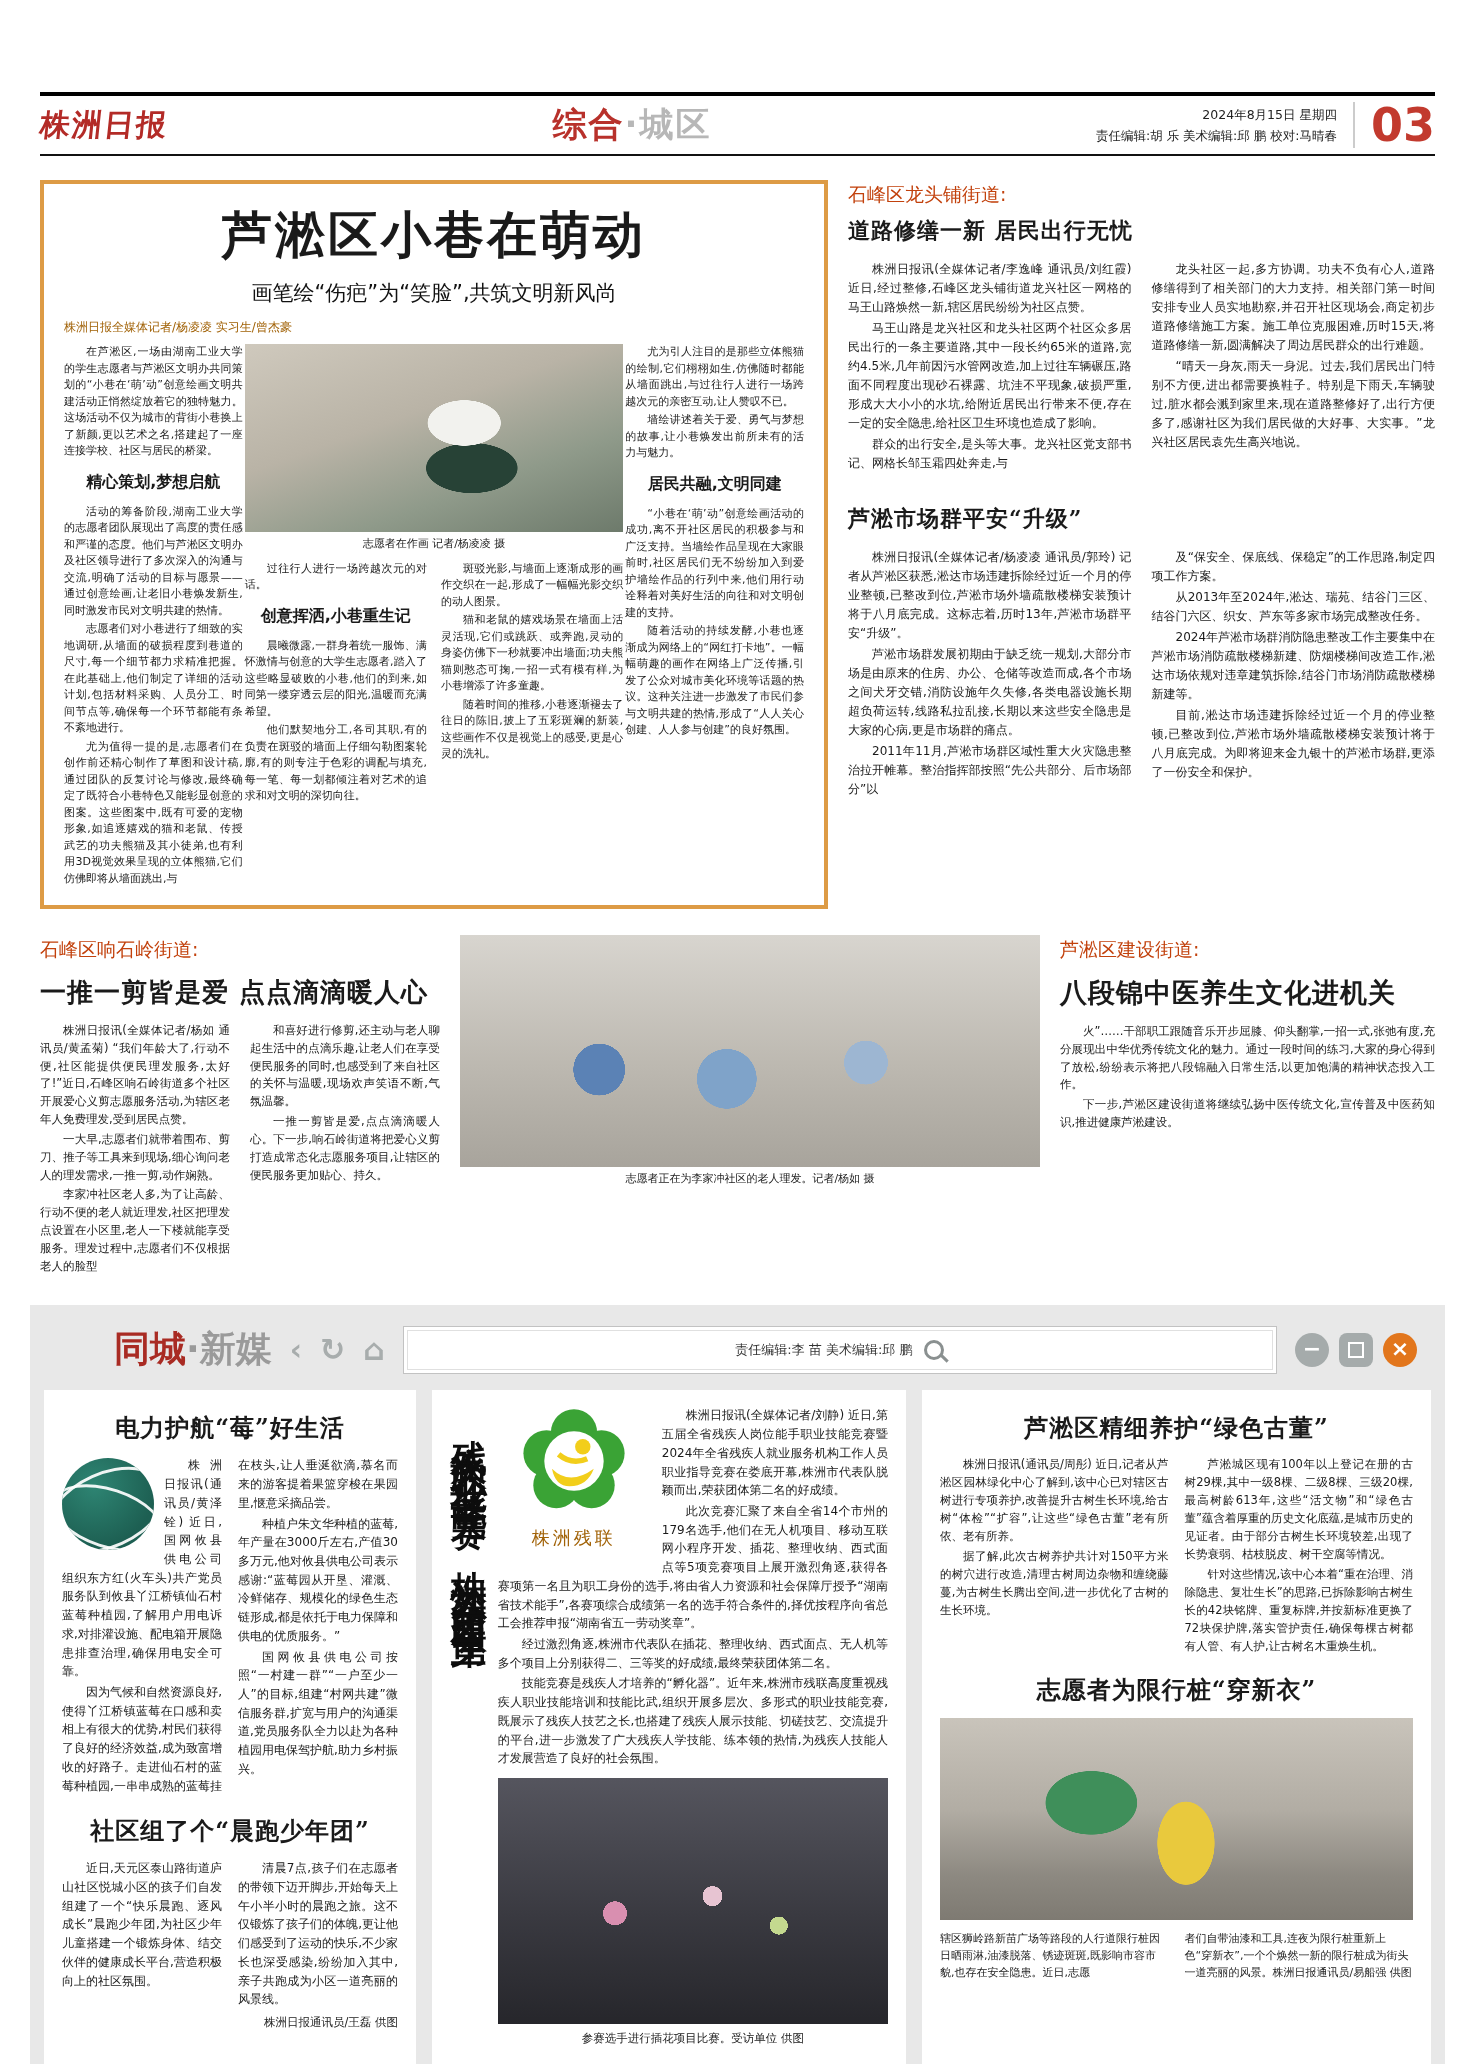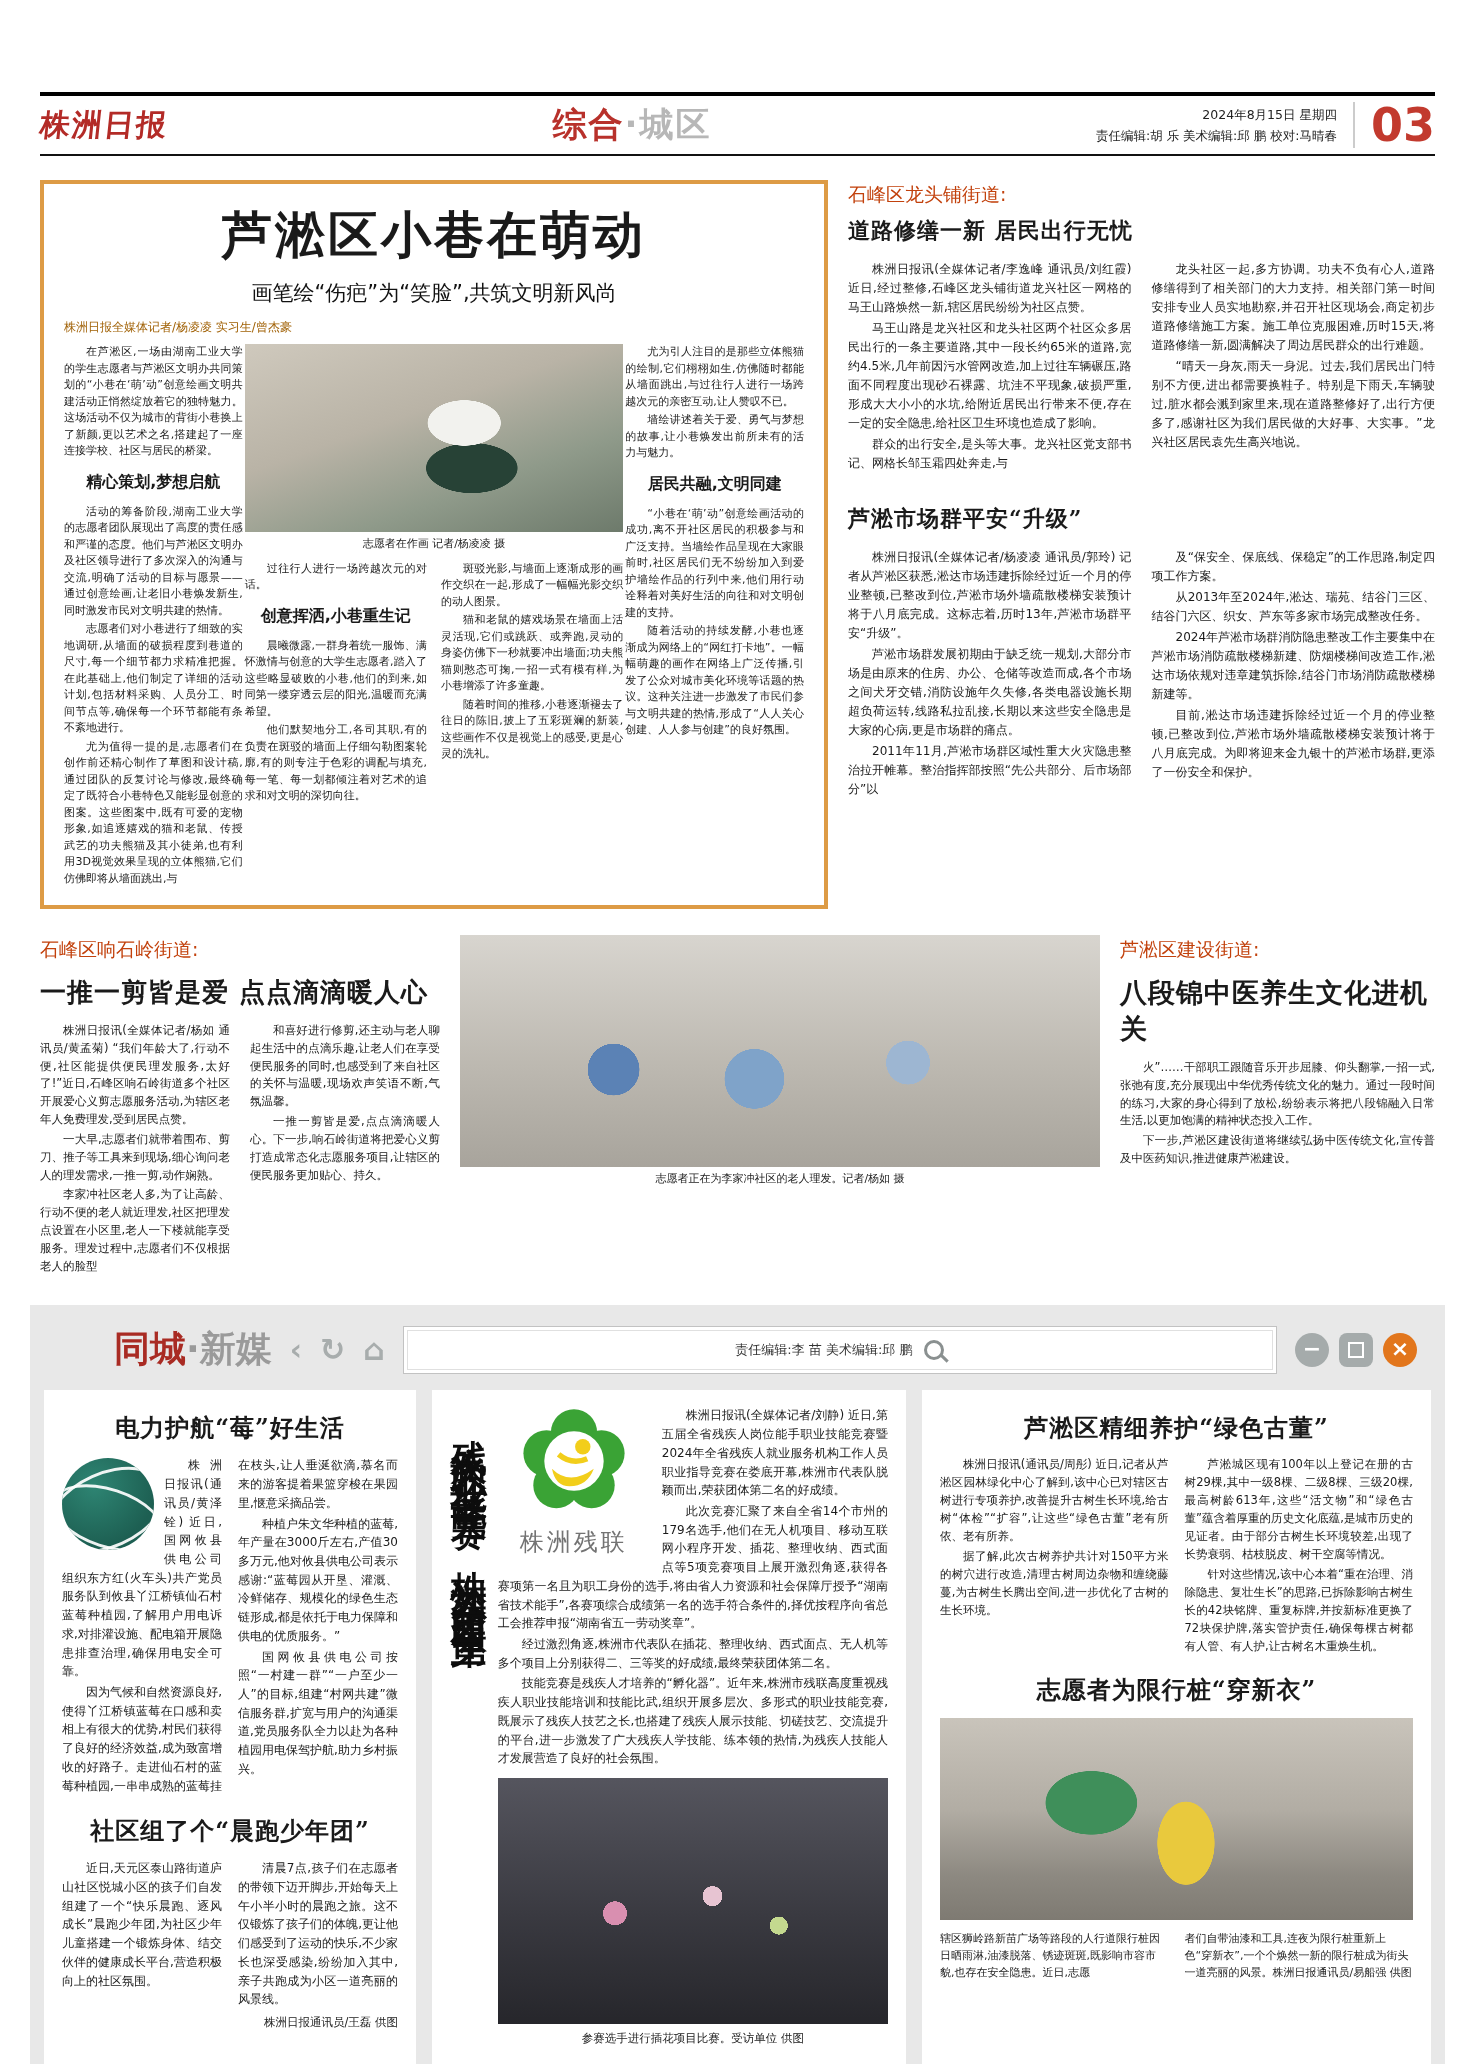--- a/index.html
+++ b/index.html
@@ -37,21 +37,21 @@
   .kicker{font-size:19px;color:#c2410c;margin:2px 0 8px;}
   .art-headline{font-family:"DejaVu Serif",serif;font-size:22px;font-weight:700;margin:0 0 14px;letter-spacing:1px;}
   .two-col{display:flex;gap:20px;font-size:12px;line-height:1.58;}
   .col{flex:1;min-width:0;}
   .market{margin-top:30px;}
 
   .mid-row{display:flex;gap:20px;padding:26px 40px 0;}
   .haircut{width:400px;flex:0 0 auto;}
   .mid-headline{font-family:"DejaVu Serif",serif;font-size:26px;font-weight:700;margin:12px 0 12px;letter-spacing:1px;}
   .mid-body{font-size:11.5px;line-height:1.55;}
-  .mid-photo-wrap{width:640px;flex:0 0 auto;display:flex;flex-direction:column;}
+  .mid-photo-wrap{width:580px;flex:0 0 auto;display:flex;flex-direction:column;}
   .haircut-photo{height:232px;background:
       radial-gradient(circle 26px at 24% 58%, #5b82b5 0 99%, transparent 100%),
       radial-gradient(circle 30px at 46% 62%, #7fa3c9 0 99%, transparent 100%),
       radial-gradient(circle 22px at 70% 55%, #9db6d2 0 99%, transparent 100%),
       linear-gradient(180deg,#d8d5cf 0%,#bdb9b1 55%,#a8a49c 100%);}
   .baduanjin{flex:1;min-width:0;}
   .baduanjin .mid-headline{font-family:"DejaVu Sans",sans-serif;font-weight:900;font-size:27px;}
 
   .webpanel{margin:28px 30px 26px;background:#e8e8e8;padding:10px 14px 22px;}
   .webbar{display:flex;align-items:center;gap:18px;padding:10px 8px 16px;}
@@ -82,21 +82,21 @@
   .grid-logo::before,.grid-logo::after{content:'';position:absolute;border:3px solid rgba(255,255,255,.92);border-radius:50%;}
   .grid-logo::before{width:120px;height:70px;left:-18px;top:14px;transform:rotate(-24deg);}
   .grid-logo::after{width:110px;height:54px;left:-12px;top:30px;transform:rotate(18deg);}
   .sep{height:14px;}
   .credit{text-align:right;font-size:11.5px;margin-top:6px;color:#222;}
 
   .vert-headline{writing-mode:vertical-rl;text-orientation:upright;font-size:36px;font-weight:900;
       letter-spacing:9px;line-height:1.05;padding-top:4px;color:#0d0d0d;flex:0 0 auto;}
   .mid-content{flex:1;min-width:0;font-size:12px;line-height:1.56;}
   .canlian{float:left;width:152px;text-align:center;margin:0 12px 6px 0;}
-  .canlian-label{font-size:24px;letter-spacing:3px;margin-top:2px;color:#737373;}
+  .canlian-label{font-size:18px;letter-spacing:3px;margin-top:2px;color:#a16207;}
   .flower-photo{height:246px;margin-top:10px;clear:both;background:
       radial-gradient(circle 12px at 30% 55%, #d98fb0 0 99%, transparent 100%),
       radial-gradient(circle 10px at 55% 48%, #e7c4d2 0 99%, transparent 100%),
       radial-gradient(circle 9px at 72% 60%, #c4d98f 0 99%, transparent 100%),
       linear-gradient(180deg,#55555e 0%,#3a3a41 55%,#26262b 100%);}
   .caption{text-align:center;font-size:11.5px;margin-top:6px;color:#222;}
 
   .trees-body{font-size:11.5px;}
   .bollard{margin-top:18px;}
   .bollard-photo{height:202px;margin:2px 0 10px;background:

